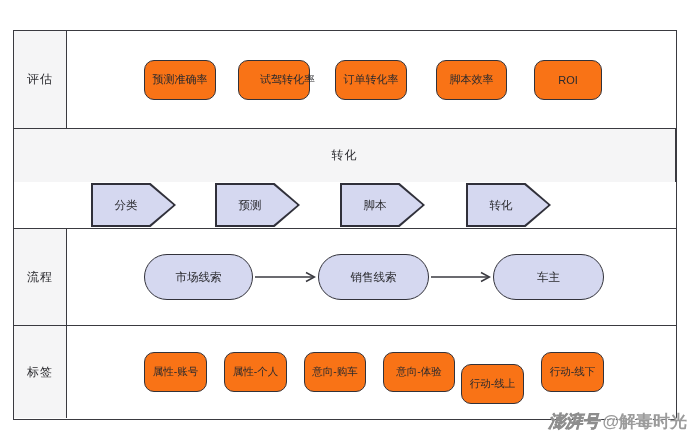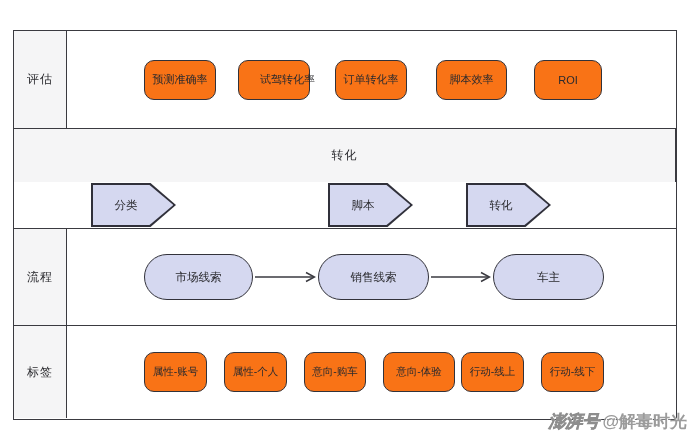--- a/index.html
+++ b/index.html
@@ -79,21 +79,26 @@
     </div>
 
     <div class="lane" style="height:100px;flex-direction:column;">
       <div class="lane-label">转化</div>
       <div class="lane-body">
         <div class="pent" style="left:77px;">
           <div class="pent-inner">
               <span class="shape-text">分类</span>
             </div>
         </div>
-        <div class="pent" style="left:314px;">
+        <div class="pent" style="left:201px;">
+          <div class="pent-inner">
+              <span class="shape-text">预测</span>
+            </div>
+        </div>
+        <div class="pent" style="left:326px;">
           <div class="pent-inner">
               <span class="shape-text">脚本</span>
             </div>
         </div>
         <div class="pent" style="left:452px;">
           <div class="pent-inner">
               <span class="shape-text">转化</span>
             </div>
         </div>
       </div>
@@ -130,21 +135,21 @@
         </div>
         <div class="rect-box" style="left:157px; width:63px;">
           <span class="shape-text" style="font-size:10.5px;">属性-个人</span>
         </div>
         <div class="rect-box" style="left:237px; width:62px;">
           <span class="shape-text" style="font-size:10.5px;">意向-购车</span>
         </div>
         <div class="rect-box" style="left:316px; width:72px;">
           <span class="shape-text" style="font-size:10.5px;">意向-体验</span>
         </div>
-        <div class="rect-box" style="left:394px; width:63px;">
+        <div class="rect-box" style="left:394px; width:63px;margin-top:12px;">
           <span class="shape-text" style="font-size:10.5px;">行动-线上</span>
         </div>
         <div class="rect-box" style="left:474px; width:63px;">
           <span class="shape-text" style="font-size:10.5px;">行动-线下</span>
         </div>
       </div>
     </div>
 
   </div>
 

